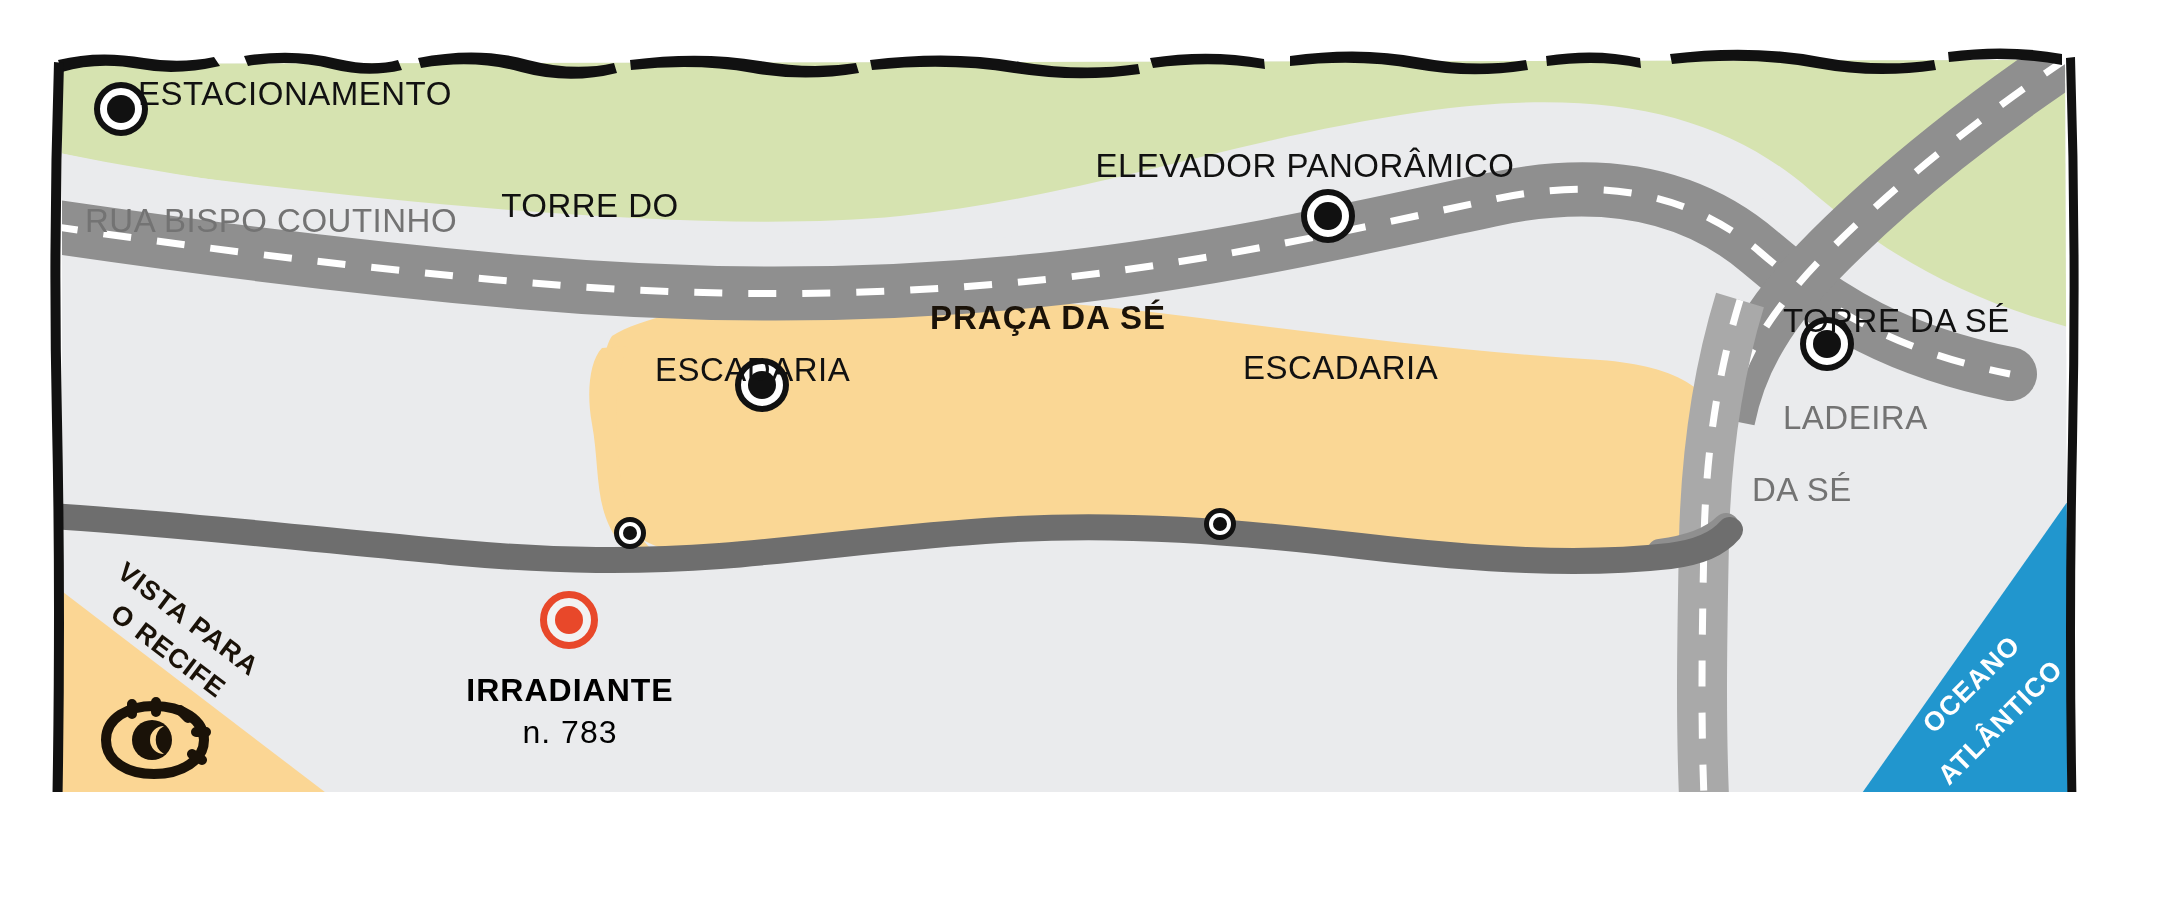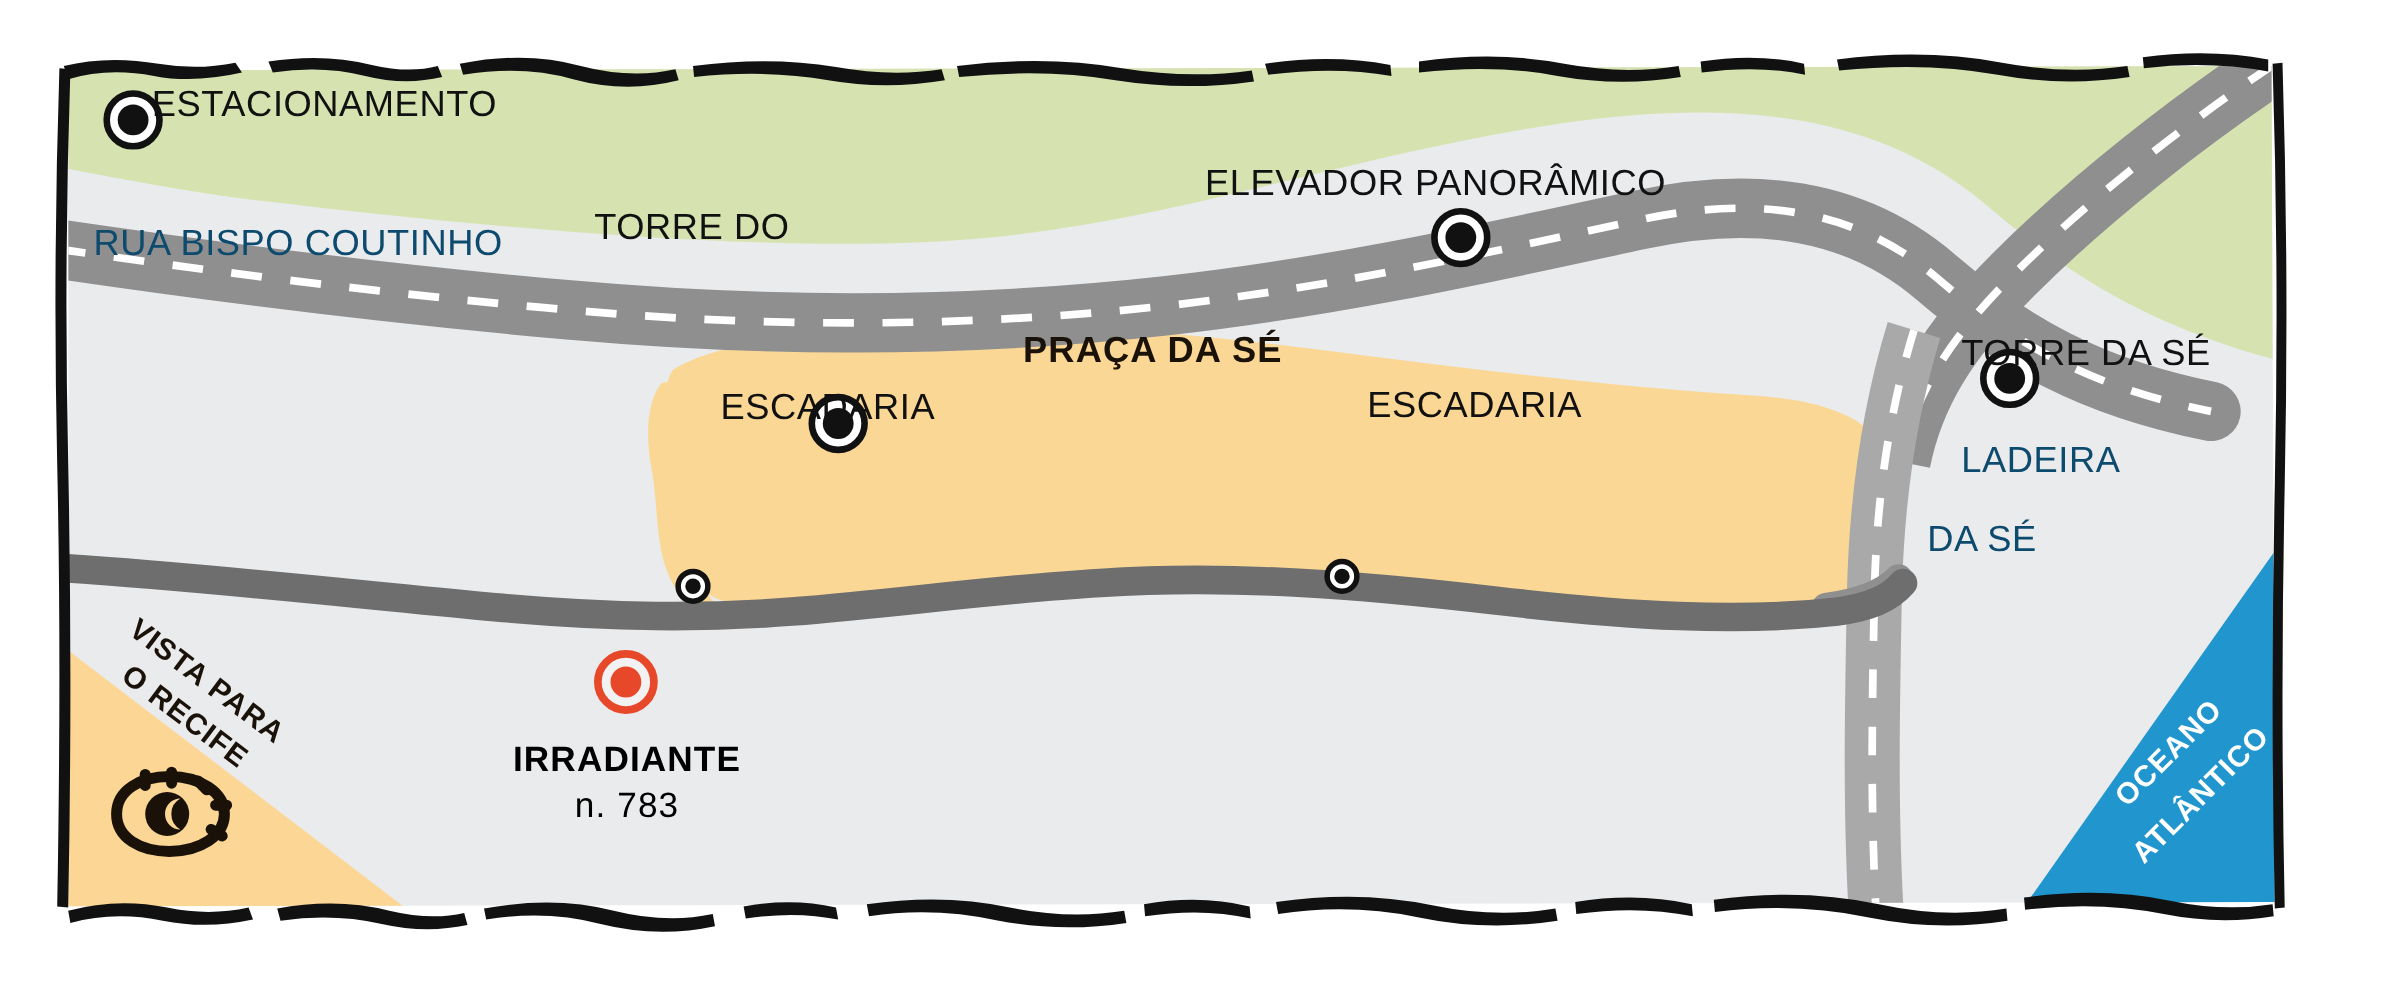--- a/index.html
+++ b/index.html
@@ -4,21 +4,21 @@
 <style>
   html, body {
     margin: 0;
     padding: 0;
     background: #ffffff;
     font-family: "Liberation Sans", sans-serif;
   }
   #map-root {
     position: relative;
     width: 2169px;
-    height: 902px;
+    height: 792px;
     background: #ffffff;
     overflow: hidden;
   }
   #map-svg {
     position: absolute;
     left: 0;
     top: 0;
     width: 2169px;
     height: 902px;
   }
@@ -28,21 +28,21 @@
     font-family: "Liberation Sans", sans-serif;
     line-height: 1.1;
     letter-spacing: 0.5px;
   }
   .lbl-poi {
     color: #111111;
     font-size: 33px;
     font-weight: 400;
   }
   .lbl-street {
-    color: #0c4a6e;
+    color: #737373;
     font-size: 33px;
     font-weight: 400;
   }
   .lbl-plaza {
     color: #1a1208;
     font-size: 33px;
     font-weight: 700;
     letter-spacing: 1px;
   }
   .lbl-irradiante {
@@ -300,21 +300,21 @@
     <path d="M 72 34 a 14 14 0 0 0 0 28 a 16 16 0 0 1 0 -28 Z" fill="#fbd694"></path>
   </svg>
 
   <div class="map-label lbl-poi" style="left:138px; top:76px;">ESTACIONAMENTO</div>
 
 
   <div class="map-label lbl-poi lbl-center" style="left:1000px; top:148px; width:610px;">ELEVADOR PANORÂMICO</div>
 
   <div class="map-label lbl-street" style="left:85px; top:203px;">RUA BISPO COUTINHO</div>
 
-  <div class="map-label lbl-poi lbl-center" style="left:464px; top:188px; width:330px;">TORRE DO</div>
+  <div class="map-label lbl-poi lbl-center" style="left:425px; top:188px; width:330px;">TORRE DO</div>
 
 
   <div class="map-label lbl-plaza" style="left:930px; top:300px;">PRAÇA DA SÉ</div>
 
   <div class="map-label lbl-poi" style="left:655px; top:352px;">ESCADARIA</div>
 
   <div class="map-label lbl-poi" style="left:1243px; top:350px;">ESCADARIA</div>
 
   <div class="map-label lbl-poi" style="left:1783px; top:303px;">TORRE DA SÉ</div>
 

